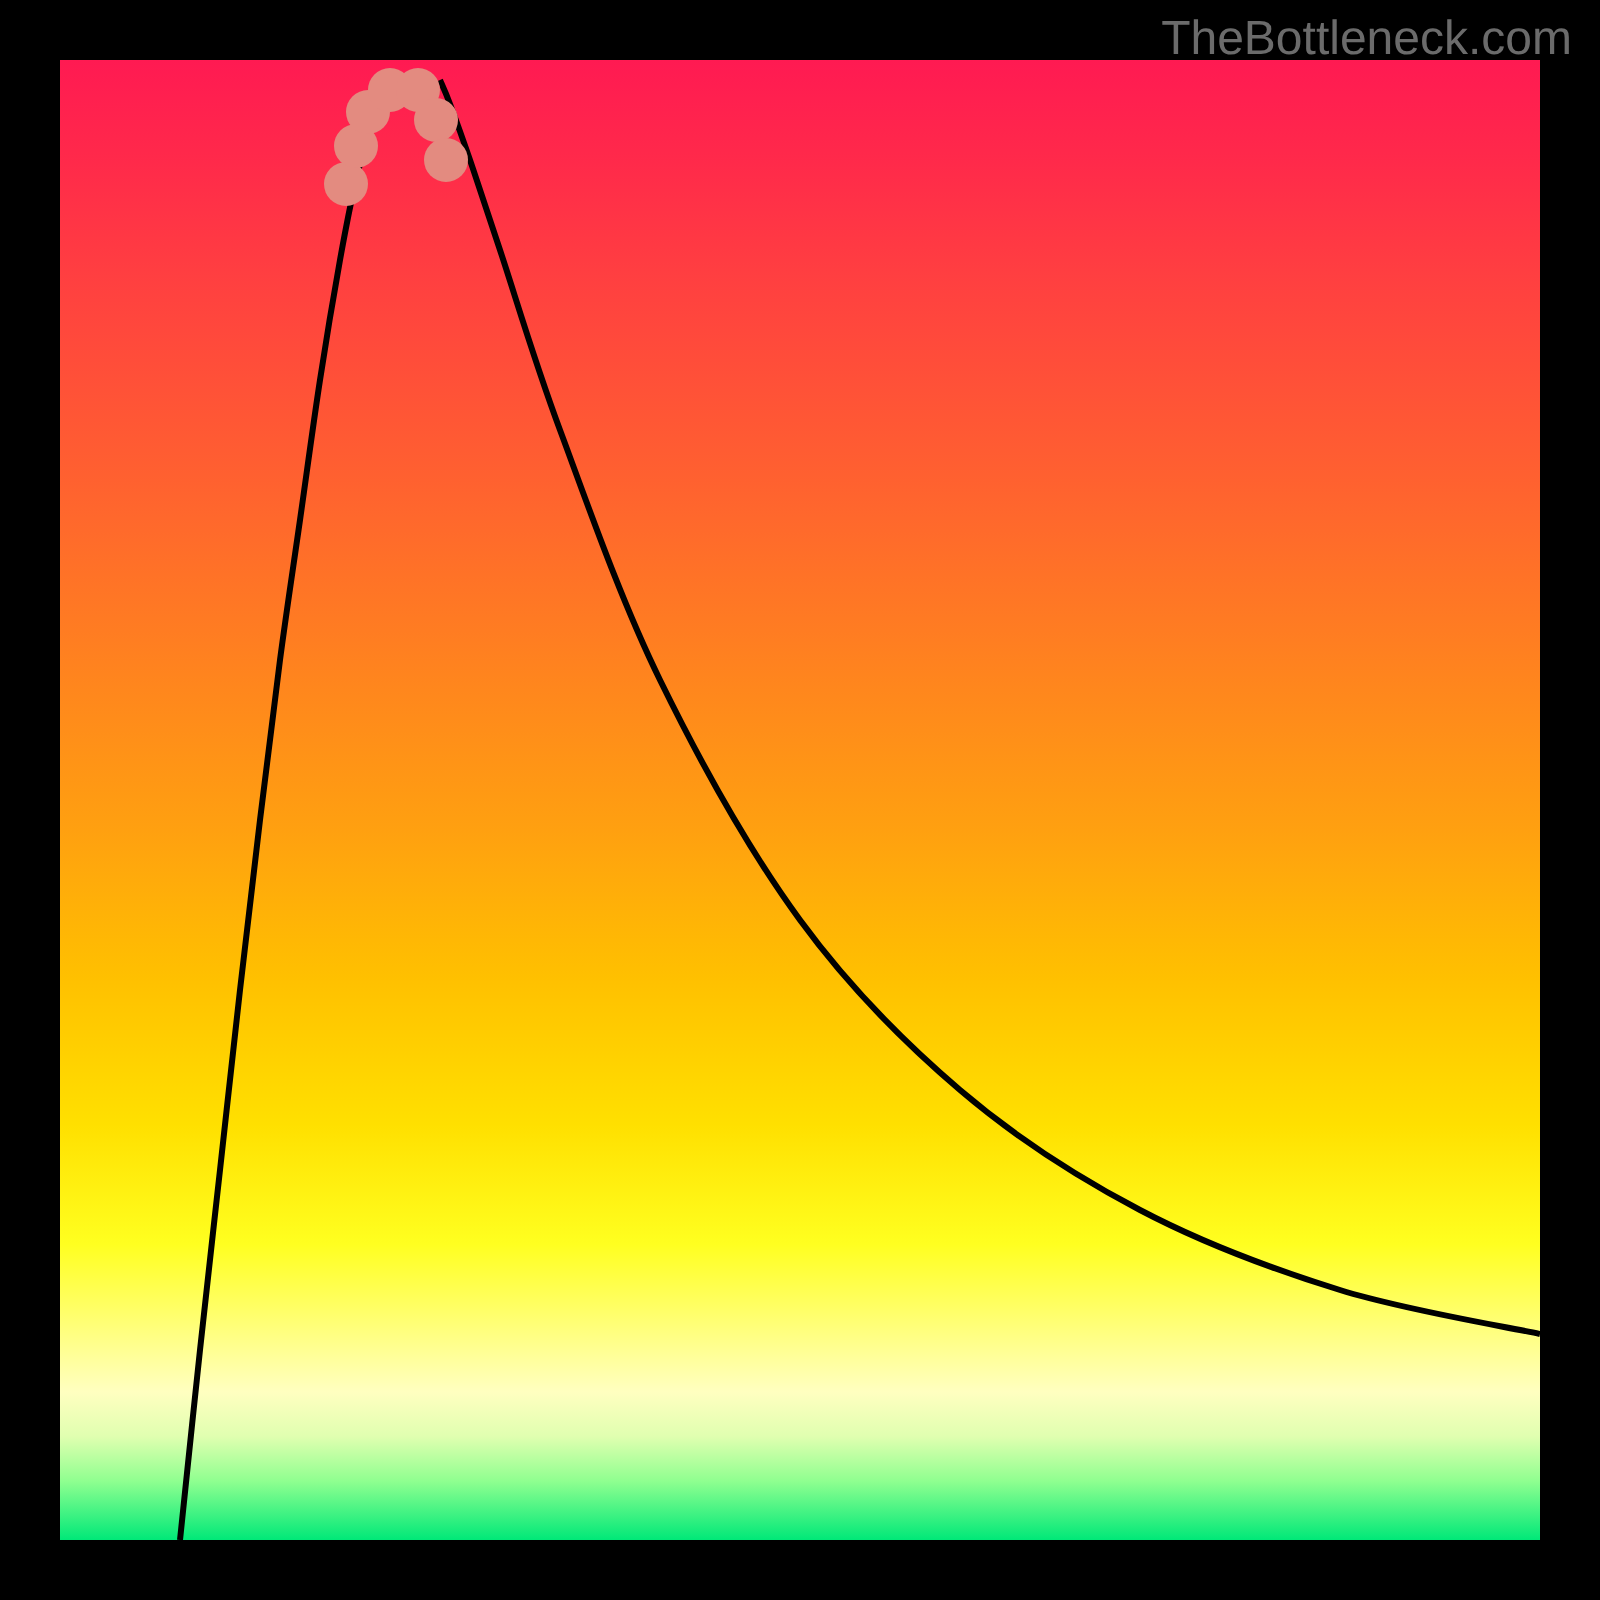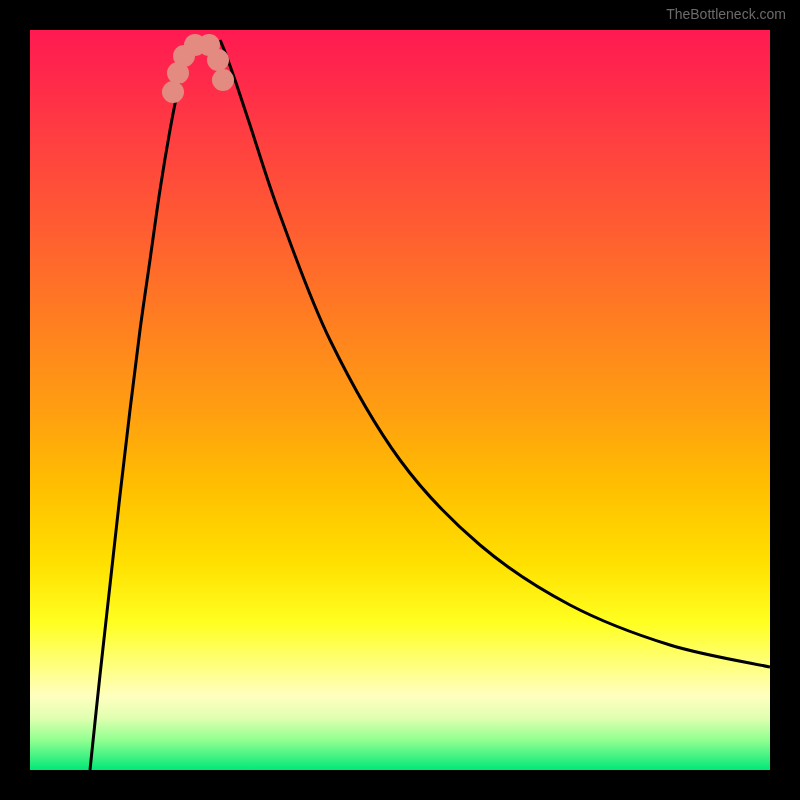--- a/index.html
+++ b/index.html
@@ -8,21 +8,21 @@
     height: 800px;
     background: #000;
     position: relative;
     font-family: Arial, sans-serif;
   }
   .watermark {
     position: absolute;
     top: 6px;
     right: 14px;
     color: #6b6b6b;
-    font-size: 14px;
+    font-size: 24px;
     z-index: 10;
     font-weight: 400;
   }
   .plot-area {
     position: absolute;
     top: 30px;
     left: 30px;
     width: 740px;
     height: 740px;
     overflow: hidden;

